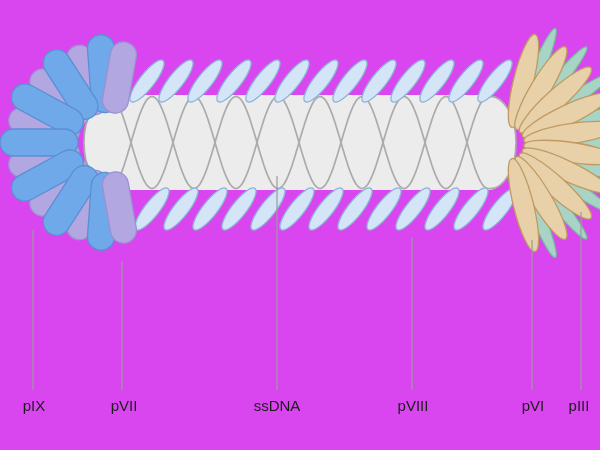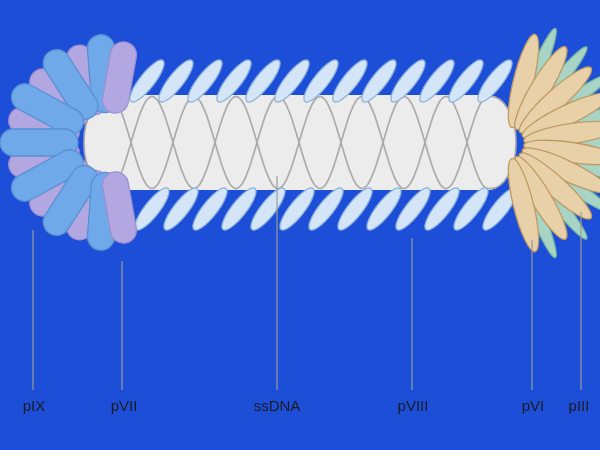--- a/index.html
+++ b/index.html
@@ -1,20 +1,20 @@
 <!DOCTYPE html>
 <html><head>
 <meta charset="utf-8">
 <style>
   html, body { margin: 0; padding: 0; background: #ffffff; }
   .stage {
     position: relative;
     width: 600px;
     height: 450px;
-    background: #1d4ed8;
+    background: #d946ef;
     overflow: hidden;
     font-family: "Liberation Sans", sans-serif;
   }
   svg text {
     font-family: "Liberation Sans", sans-serif;
     font-size: 15px;
     fill: #1c1c1c;
   }
 </style>
 </head>

